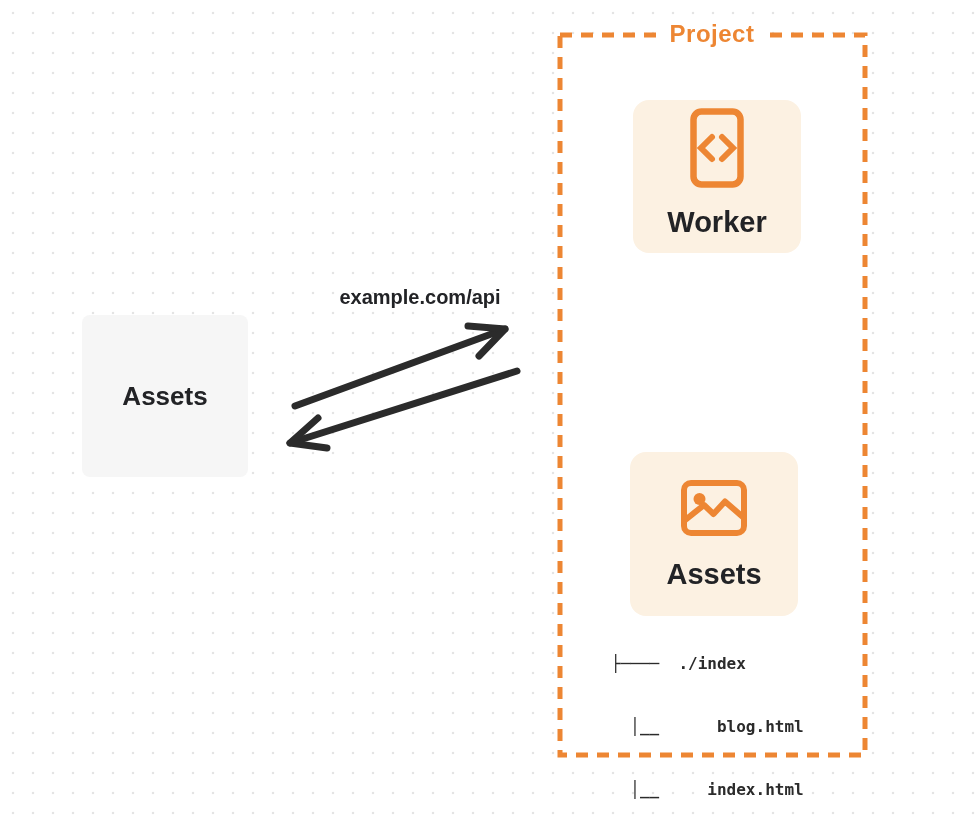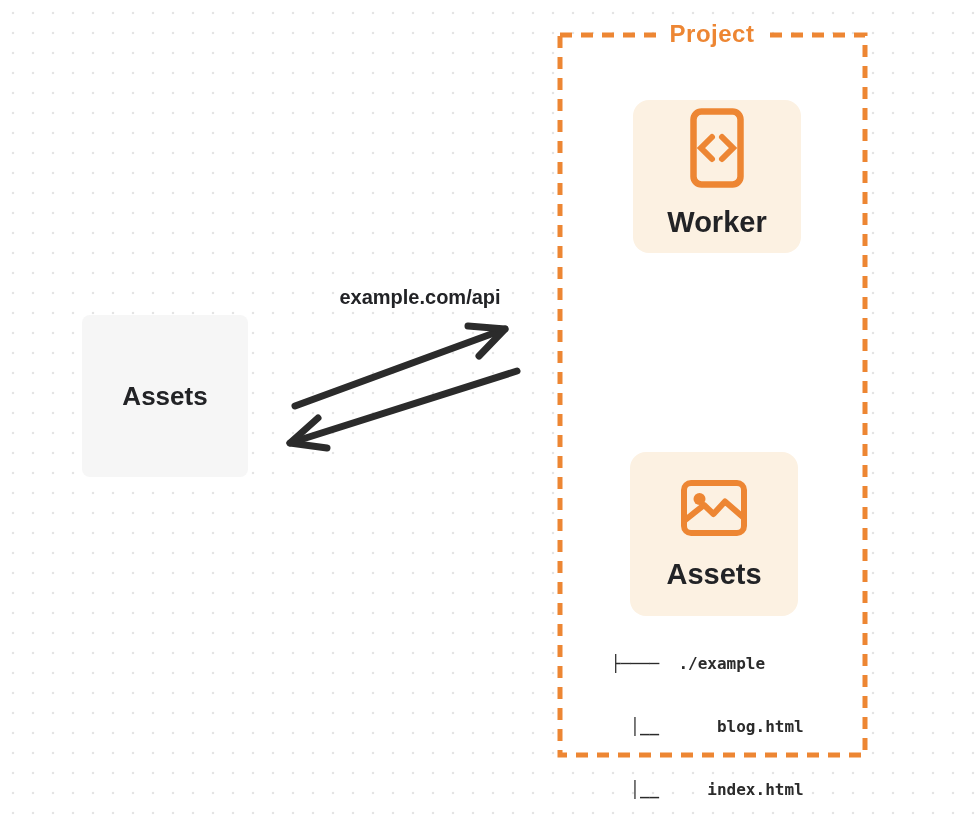--- a/index.html
+++ b/index.html
@@ -165,19 +165,19 @@
   <div class="card assets-card">
     <svg width="66" height="56" viewBox="0 0 66 56">
       <rect class="icon-orange" x="3" y="3" width="60" height="50" rx="7" stroke-width="6"></rect>
       <circle class="icon-fill" cx="18.5" cy="19" r="6"></circle>
       <path class="icon-orange" d="M3,41 L23,25 L32.5,34 L44,21.5 L63,38" stroke-width="6" stroke-linecap="round" stroke-linejoin="round"></path>
     </svg>
     <span class="label">Assets</span>
   </div>
 
   <div class="file-tree">
-    <div>├────  ./example</div>
+    <div>├────  ./index</div>
     <div>  │__      blog.html</div>
     <div>  │__     index.html</div>
     
   </div>
 
 </div>
 
 </body></html>

